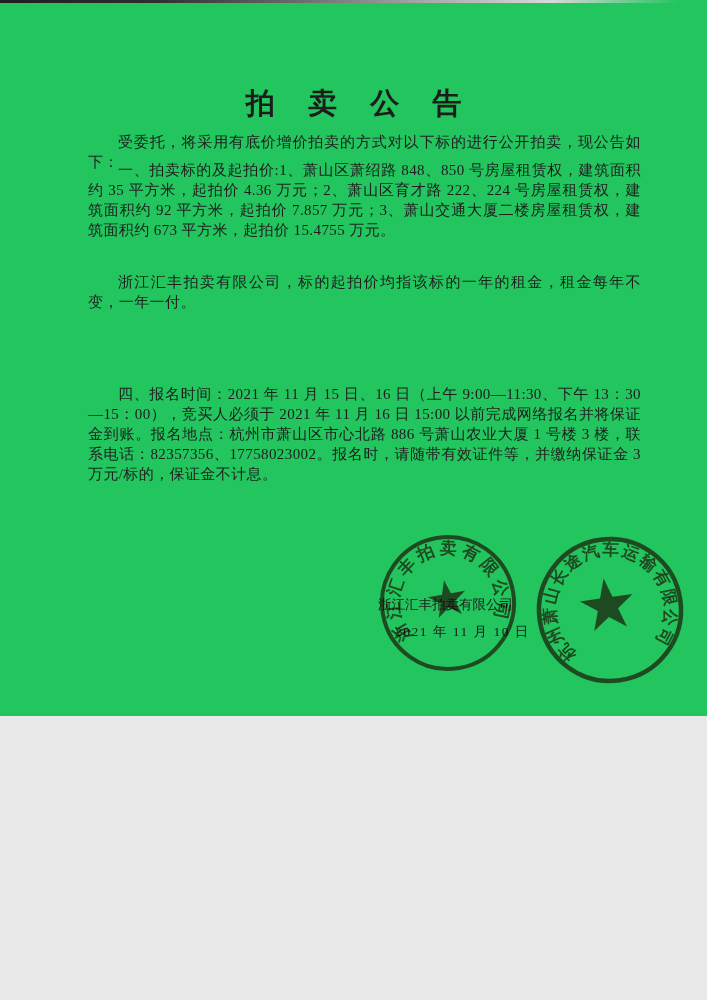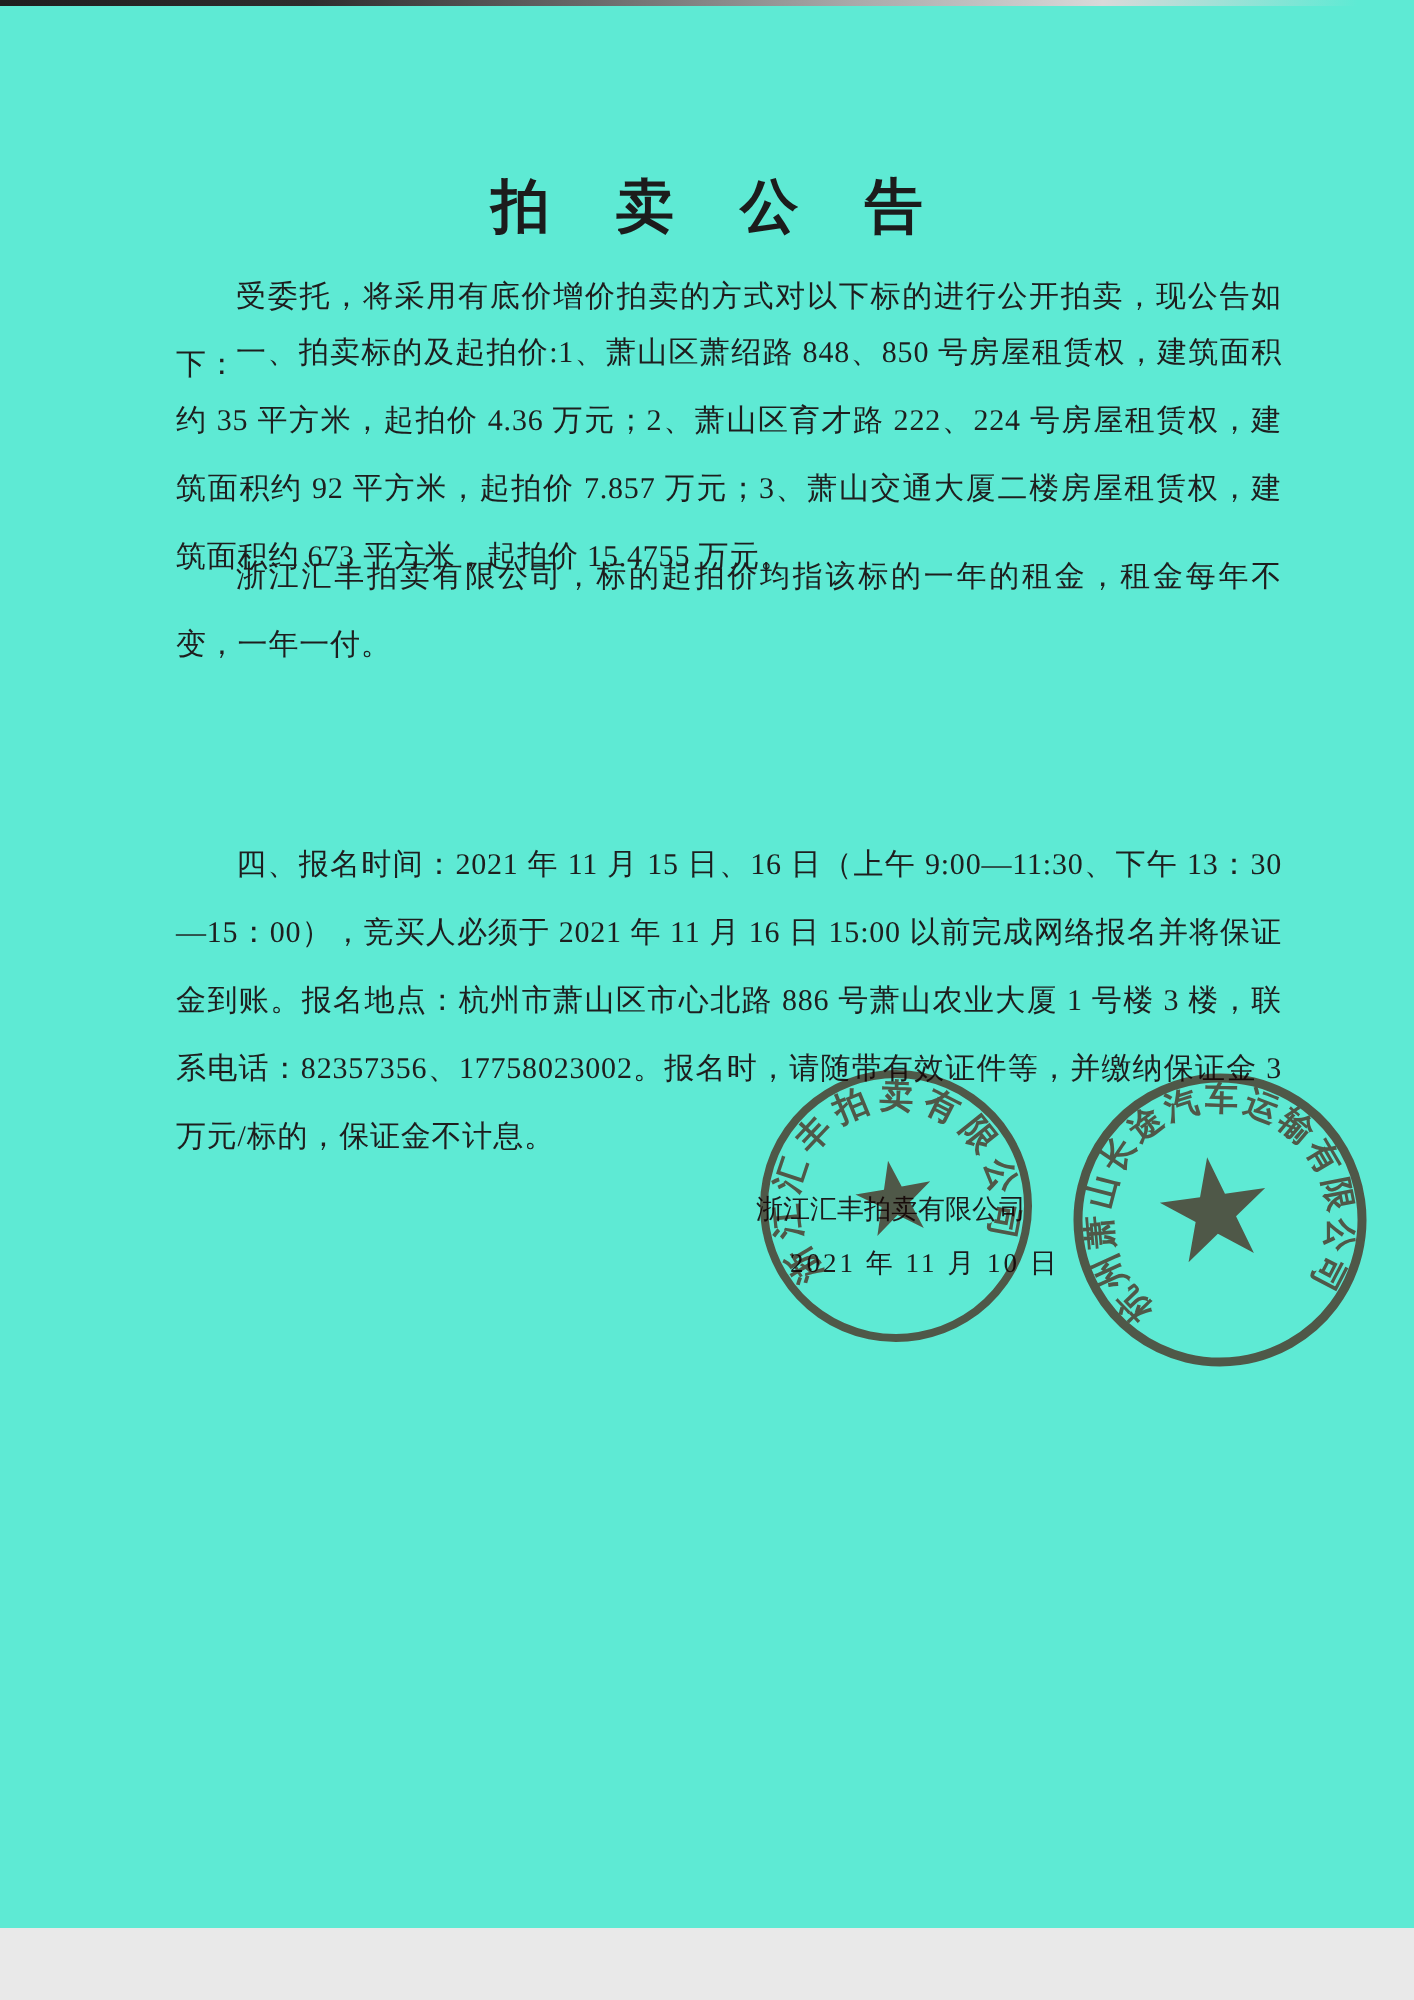--- a/index.html
+++ b/index.html
@@ -3,22 +3,22 @@
 <meta charset="utf-8">
 <style>
   html, body { margin: 0; padding: 0; }
   body {
     width: 707px; height: 1000px;
     background: #e9e9e9;
     font-family: "Liberation Serif", "DejaVu Serif", serif;
   }
   .page {
     position: relative;
-    width: 707px; height: 964px;
-    background: #5eead4;
+    width: 707px; height: 716px;
+    background: #22c55e;
     overflow: hidden;
     color: #222;
   }
   
   .top-edge {
     position: absolute; top: 0; left: 0;
     width: 100%; height: 3px;
     background: linear-gradient(to right,
       #1f1f1f 0%, #2e2e2e 22%, #6a6a6a 42%, #a8a8a8 60%, #d9d9d9 78%, rgba(250,250,250,0) 96%);
   }
@@ -33,32 +33,32 @@
     letter-spacing: 13px;
     text-indent: 13px; 
     color: #1c1c1c;
   }
   .para {
     position: absolute;
     left: 88px;
     width: 553px;
     margin: 0;
     font-size: 15px;
-    line-height: 34px;
+    line-height: 20px;
     letter-spacing: 0.4px;
     text-align: justify;
     text-indent: 2em;
     color: #1e1e1e;
   }
   #para-1 { top: 132px; }
   #para-2 { top: 160px; }
   #para-3 { top: 272px; }
   #para-4 { top: 327px; }
   #para-5 { top: 375px; }
-  #para-6 { top: 416px; }
+  #para-6 { top: 384px; }
   #para-7 { top: 497px; }
 
   .signature {
     position: absolute;
     left: 378px; top: 596px;
     font-size: 13.5px;
     line-height: 18px;
     color: #1c1c1c;
     z-index: 1;
   }

